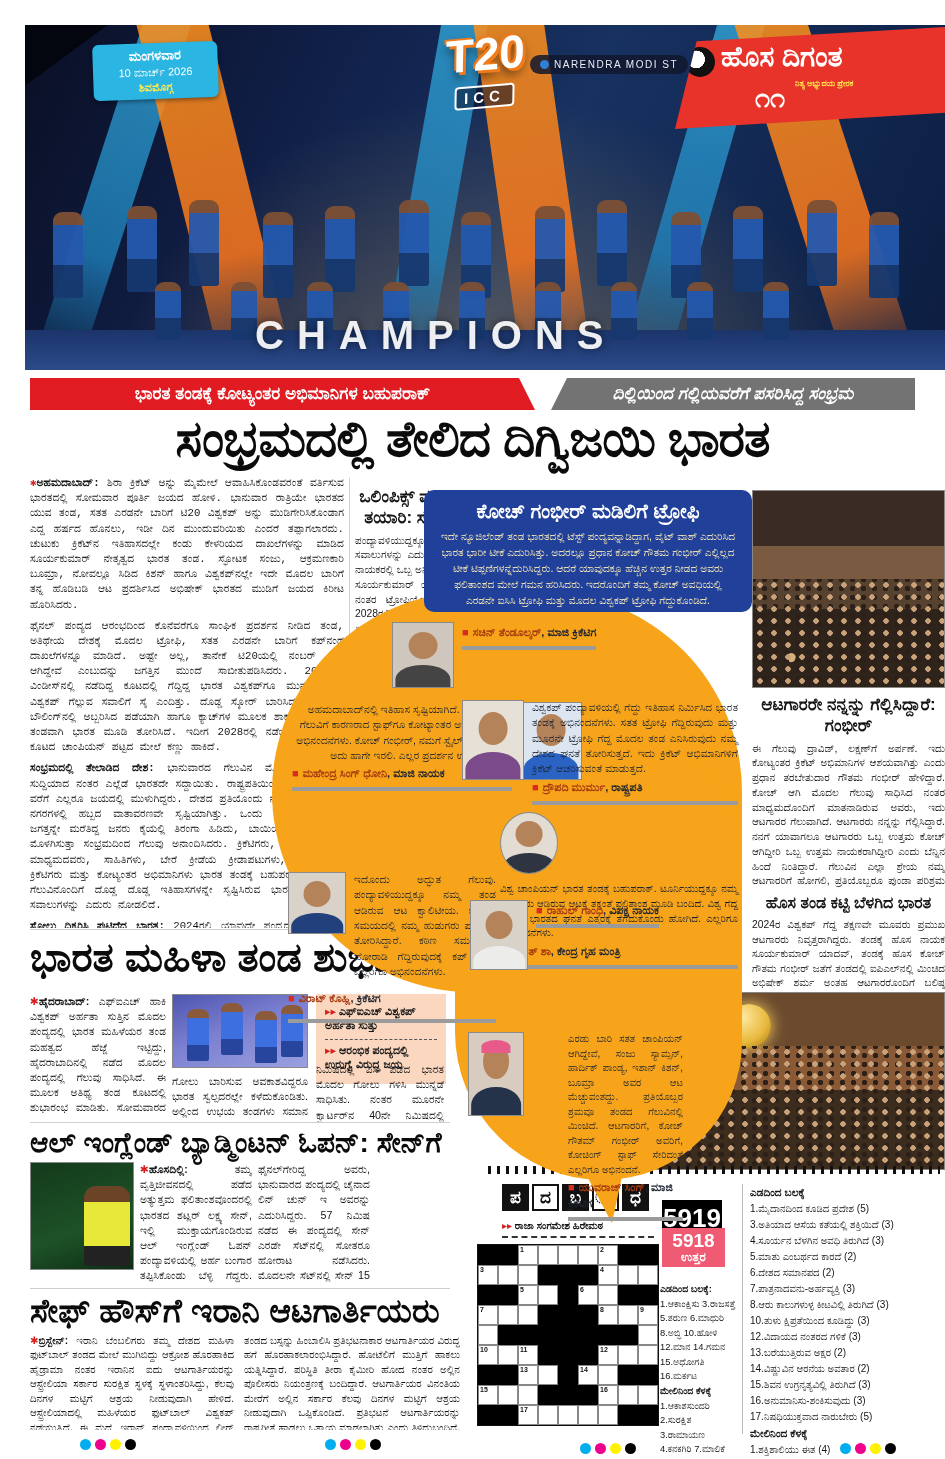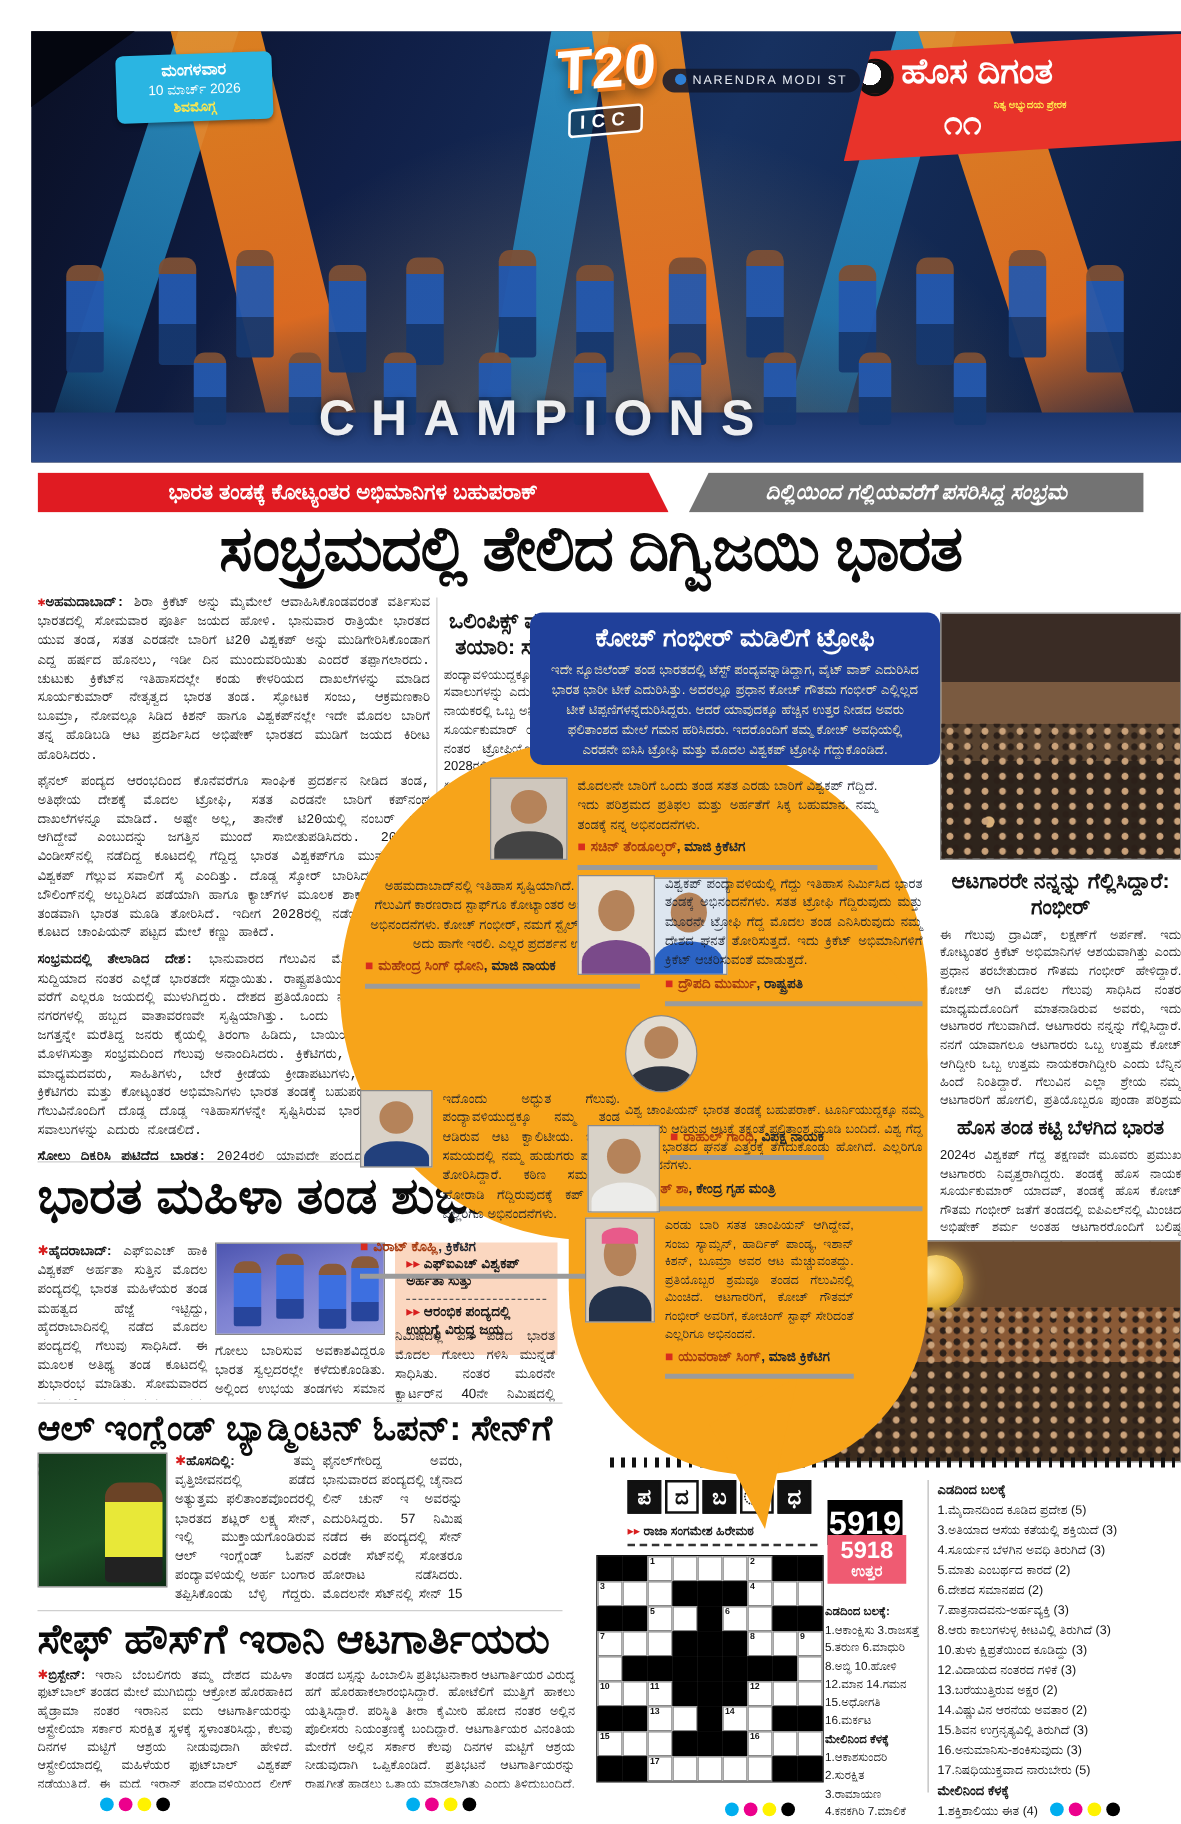--- a/index.html
+++ b/index.html
@@ -239,21 +239,20 @@
   <div class="crowddots" style="height:70%;"></div>
 </div>
 
 <div class="abs bubble" style="left:272px;top:592px;width:470px;height:400px;border-radius:240px 240px 120px 240px;"></div>
 <div class="abs bubble" style="left:455px;top:740px;width:287px;height:440px;border-radius:0 120px 150px 160px;"></div>
 <div class="abs tail" style="left:585px;top:1115px;"></div>
 
 <div class="abs quote" style="left:392px;top:622px;width:310px;">
   <div class="avatar" style="width:62px;height:66px;"></div>
   <div>
-    <div class="qt">ಮೊದಲನೇ ಬಾರಿಗೆ ಒಂದು ತಂಡ ಸತತ ಎರಡು ಬಾರಿಗೆ ವಿಶ್ವಕಪ್ ಗೆದ್ದಿದೆ. ಇದು ಪರಿಶ್ರಮದ ಪ್ರತಿಫಲ ಮತ್ತು ಅರ್ಹತೆಗೆ ಸಿಕ್ಕ ಬಹುಮಾನ. ನಮ್ಮ ತಂಡಕ್ಕೆ ನನ್ನ ಅಭಿನಂದನೆಗಳು.</div>
     <div class="attr"><span class="sq">■</span><span class="nm">ಸಚಿನ್ ತೆಂಡೂಲ್ಕರ್</span>, <span>ಮಾಜಿ ಕ್ರಿಕೆಟಿಗ</span></div>
     <div class="qdiv"></div>
   </div>
 </div>
 
 <div class="abs quote" style="left:292px;top:702px;width:290px;">
   <div>
     <div class="qt" style="text-align:right;">ಅಹಮದಾಬಾದ್‌ನಲ್ಲಿ ಇತಿಹಾಸ ಸೃಷ್ಟಿಯಾಗಿದೆ. ಗೆದ್ದ ತಂಡಕ್ಕೂ, ಗೆಲುವಿಗೆ ಕಾರಣರಾದ ಸ್ಟಾಫ್‌ಗೂ ಕೋಟ್ಯಾಂತರ ಅಭಿಮಾನಿಗಳಿಗೂ ಅಭಿನಂದನೆಗಳು. ಕೋಚ್ ಗಂಭೀರ್, ನಮಗೆ ಸ್ಟೈಲ್ ಹೊಂದುತ್ತದೆ. ಅದು ಹಾಗೇ ಇರಲಿ. ಎಲ್ಲರ ಪ್ರದರ್ಶನ ಉತ್ತಮವಾಗಿತ್ತು.</div>
     <div class="attr"><span class="sq">■</span><span class="nm">ಮಹೇಂದ್ರ ಸಿಂಗ್ ಧೋನಿ</span>, <span>ಮಾಜಿ ನಾಯಕ</span></div>
     <div class="qdiv"></div>
@@ -289,21 +288,21 @@
 </div>
 
 <div class="abs quote" style="left:470px;top:900px;width:250px;">
   <div class="avatar ph-rahul" style="width:58px;height:70px;"></div>
   <div>
     <div class="attr"><span class="sq">■</span><span class="nm">ರಾಹುಲ್ ಗಾಂಧಿ</span>, <span>ವಿಪಕ್ಷ ನಾಯಕ</span></div>
     <div class="qdiv"></div>
   </div>
 </div>
 
-<div class="abs quote" style="left:468px;top:974px;width:215px;">
+<div class="abs quote" style="left:468px;top:1032px;width:215px;gap:44px;">
   <div class="avatar ph-yuvraj" style="width:56px;height:84px;">
       <span class="cap"></span>
     </div>
   <div>
     <div class="qt" style="font-size:10px;">ಎರಡು ಬಾರಿ ಸತತ ಚಾಂಪಿಯನ್ ಆಗಿದ್ದೇವೆ, ಸಂಜು ಸ್ಯಾಮ್ಸನ್, ಹಾರ್ದಿಕ್ ಪಾಂಡ್ಯ, ಇಶಾನ್ ಕಿಶನ್, ಬೂಮ್ರಾ ಅವರ ಆಟ ಮೆಚ್ಚುವಂತದ್ದು. ಪ್ರತಿಯೊಬ್ಬರ ಶ್ರಮವೂ ತಂಡದ ಗೆಲುವಿನಲ್ಲಿ ಮಿಂಚಿದೆ. ಆಟಗಾರರಿಗೆ, ಕೋಚ್ ಗೌತಮ್ ಗಂಭೀರ್ ಅವರಿಗೆ, ಕೋಚಿಂಗ್ ಸ್ಟಾಫ್ ಸೇರಿದಂತೆ ಎಲ್ಲರಿಗೂ ಅಭಿನಂದನೆ.</div>
     <div class="attr"><span class="sq">■</span><span class="nm">ಯುವರಾಜ್ ಸಿಂಗ್</span>, <span>ಮಾಜಿ ಕ್ರಿಕೆಟಿಗ</span></div>
     <div class="qdiv"></div>
   </div>
 </div>
 

